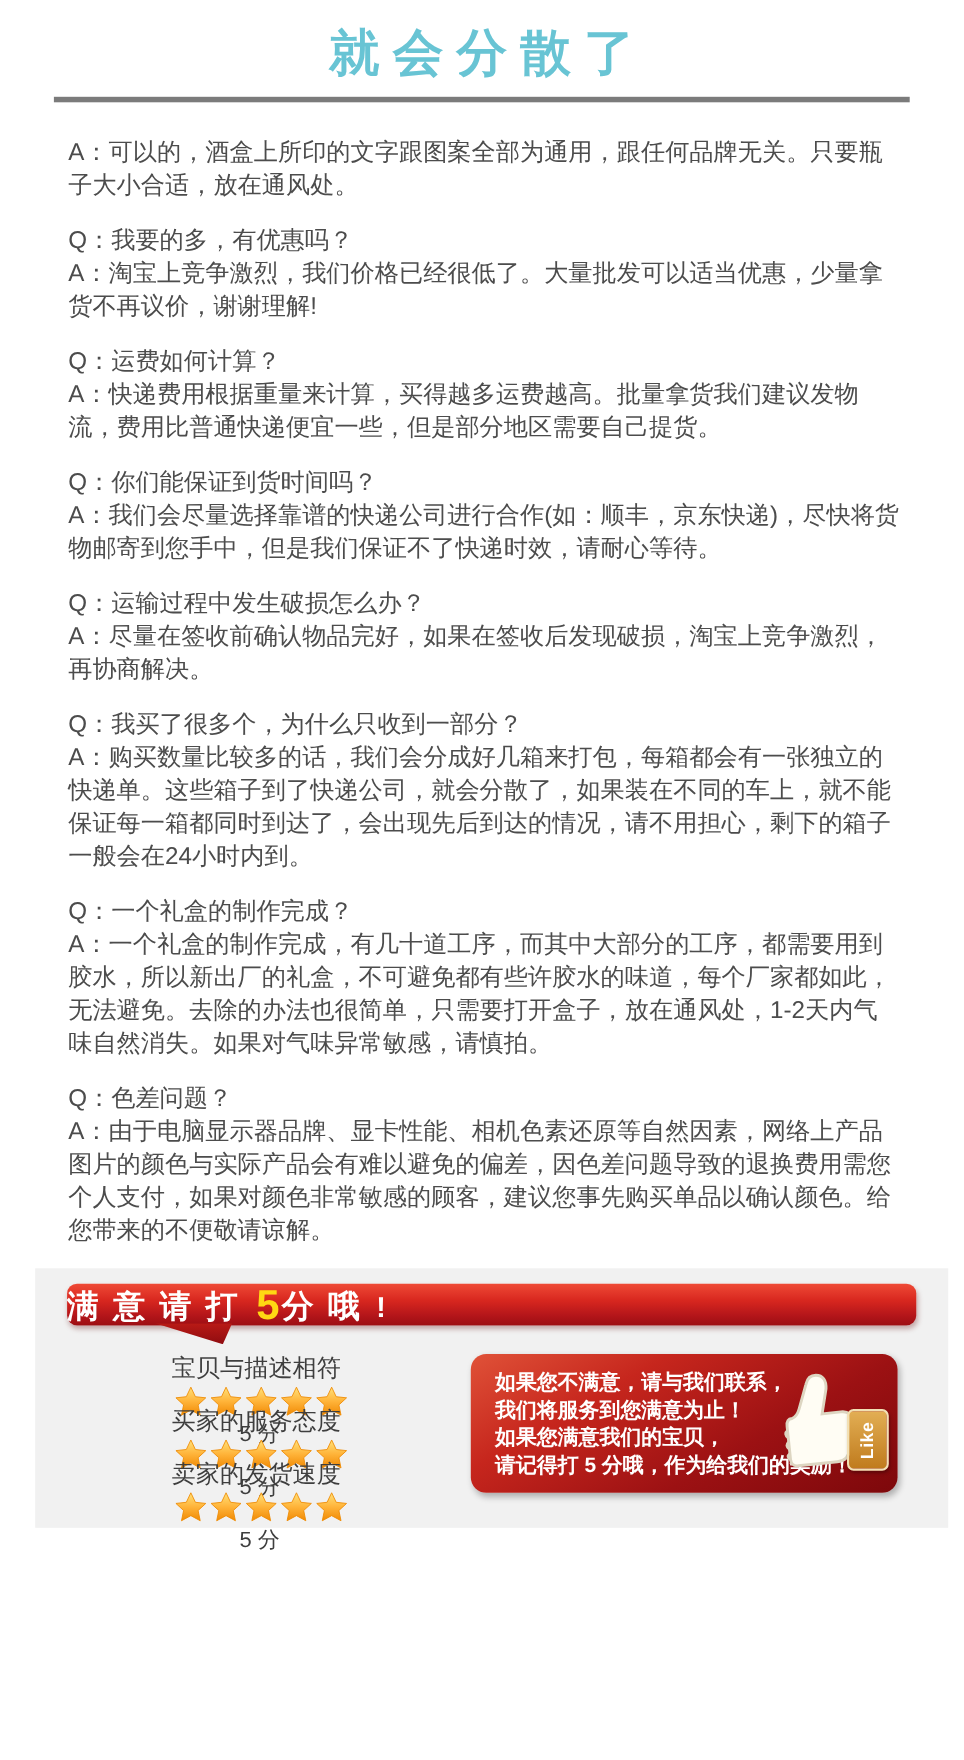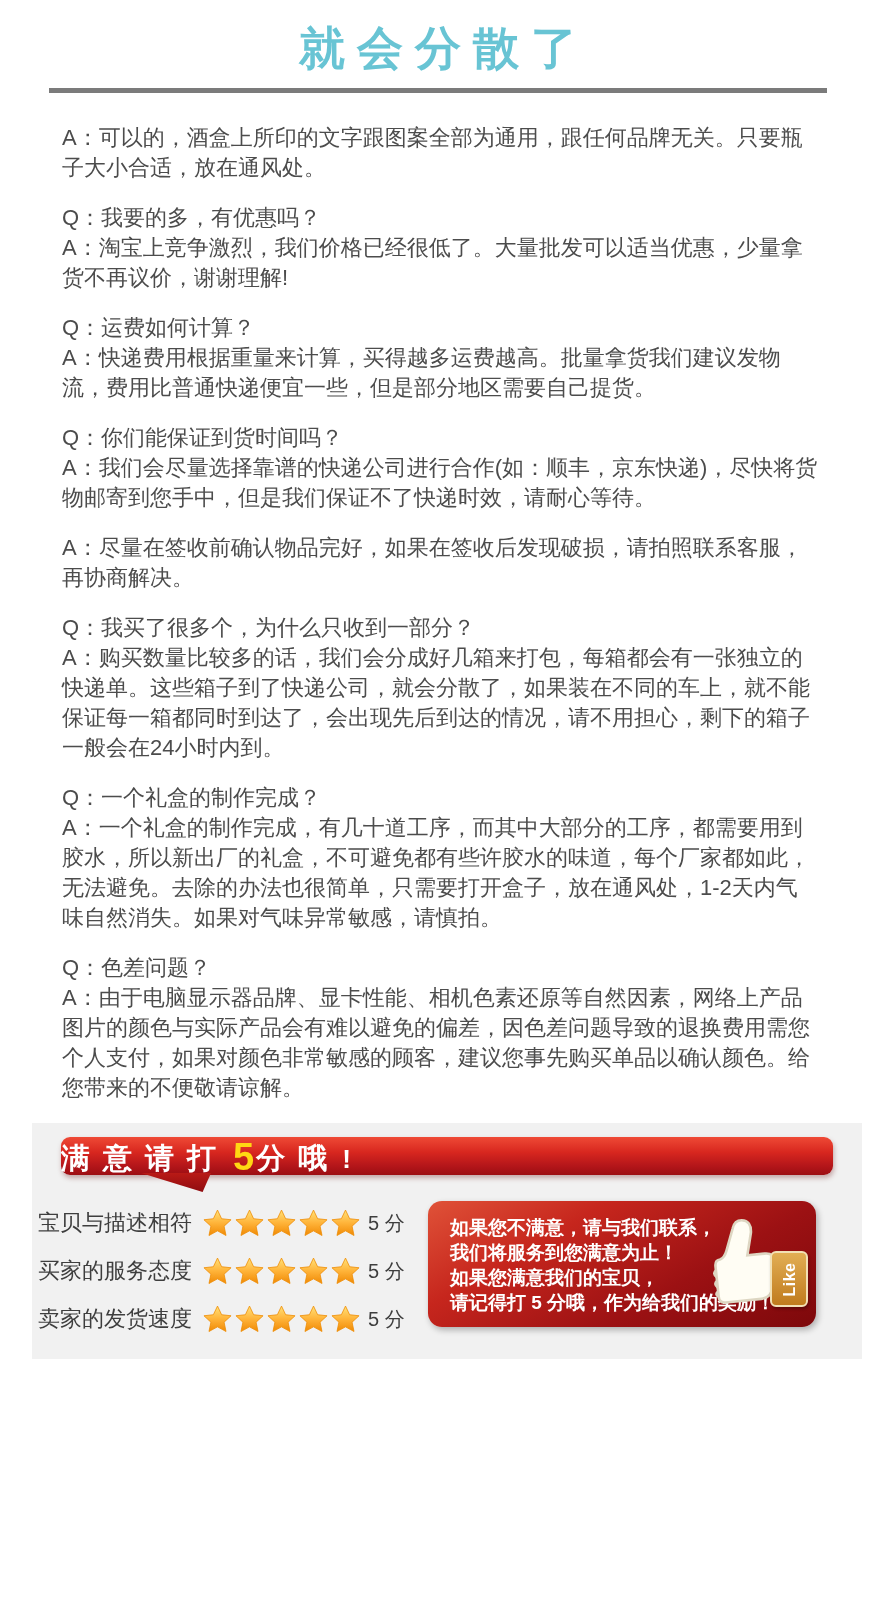--- a/index.html
+++ b/index.html
@@ -40,21 +40,21 @@
   }
   .ribbon-text { display:flex; align-items:baseline; color:#fff; font-size:29px; font-weight:bold; }
   .ribbon-text .seg { letter-spacing:13px; }
   .ribbon-score { color:#ffd813; font-size:38px; font-weight:bold; margin:0 2px 0 4px; position:relative; top:2px; }
   .ribbon-exclaim { font-size:26px; margin-left:2px; }
 
   .bottom-flex { display:flex; align-items:flex-start; margin-top:24px; }
 
   
   .rating-col { margin-left:6px; width:390px; }
-  .rating-row { display:flex; align-items:center; height:48px; }
+  .rating-row { display:flex; align-items:center; height:48px;flex-direction:column; }
   .rating-label { font-size:22px; color:#3e3e3e; white-space:nowrap; }
   .stars { display:flex; margin-left:10px; }
   .star { width:31px; height:31px; margin-right:1px; }
   .rating-score { font-size:20px; color:#3e3e3e; margin-left:6px; white-space:nowrap; }
 
   
   .notice-box {
     position:relative; width:352px; min-height:88px;
     border-radius:14px; padding:14px 14px 12px 22px; margin-top:2px;
     background:linear-gradient(150deg,#e05238 0%,#c6261d 30%,#9c1113 65%,#7d080b 100%);
@@ -106,21 +106,22 @@
     </div>
     <div class="qa-item">
       <p>Q：运费如何计算？</p>
       <p>A：快递费用根据重量来计算，买得越多运费越高。批量拿货我们建议发物流，费用比普通快递便宜一些，但是部分地区需要自己提货。</p>
     </div>
     <div class="qa-item">
       <p>Q：你们能保证到货时间吗？</p>
       <p>A：我们会尽量选择靠谱的快递公司进行合作(如：顺丰，京东快递)，尽快将货物邮寄到您手中，但是我们保证不了快递时效，请耐心等待。</p>
     </div>
     <div class="qa-item">
-      <p>A：尽量在签收前确认物品完好，如果在签收后发现破损，请拍照联系客服，再协商解决。</p>
+      <p>Q：运输过程中发生破损怎么办？</p>
+      <p>A：尽量在签收前确认物品完好，如果在签收后发现破损，淘宝上竞争激烈，再协商解决。</p>
     </div>
     <div class="qa-item">
       <p>Q：我买了很多个，为什么只收到一部分？</p>
       <p>A：购买数量比较多的话，我们会分成好几箱来打包，每箱都会有一张独立的快递单。这些箱子到了快递公司，就会分散了，如果装在不同的车上，就不能保证每一箱都同时到达了，会出现先后到达的情况，请不用担心，剩下的箱子一般会在24小时内到。</p>
     </div>
     <div class="qa-item">
       <p>Q：一个礼盒的制作完成？</p>
       <p>A：一个礼盒的制作完成，有几十道工序，而其中大部分的工序，都需要用到胶水，所以新出厂的礼盒，不可避免都有些许胶水的味道，每个厂家都如此，无法避免。去除的办法也很简单，只需要打开盒子，放在通风处，1-2天内气味自然消失。如果对气味异常敏感，请慎拍。</p>
     </div>
     <div class="qa-item">

